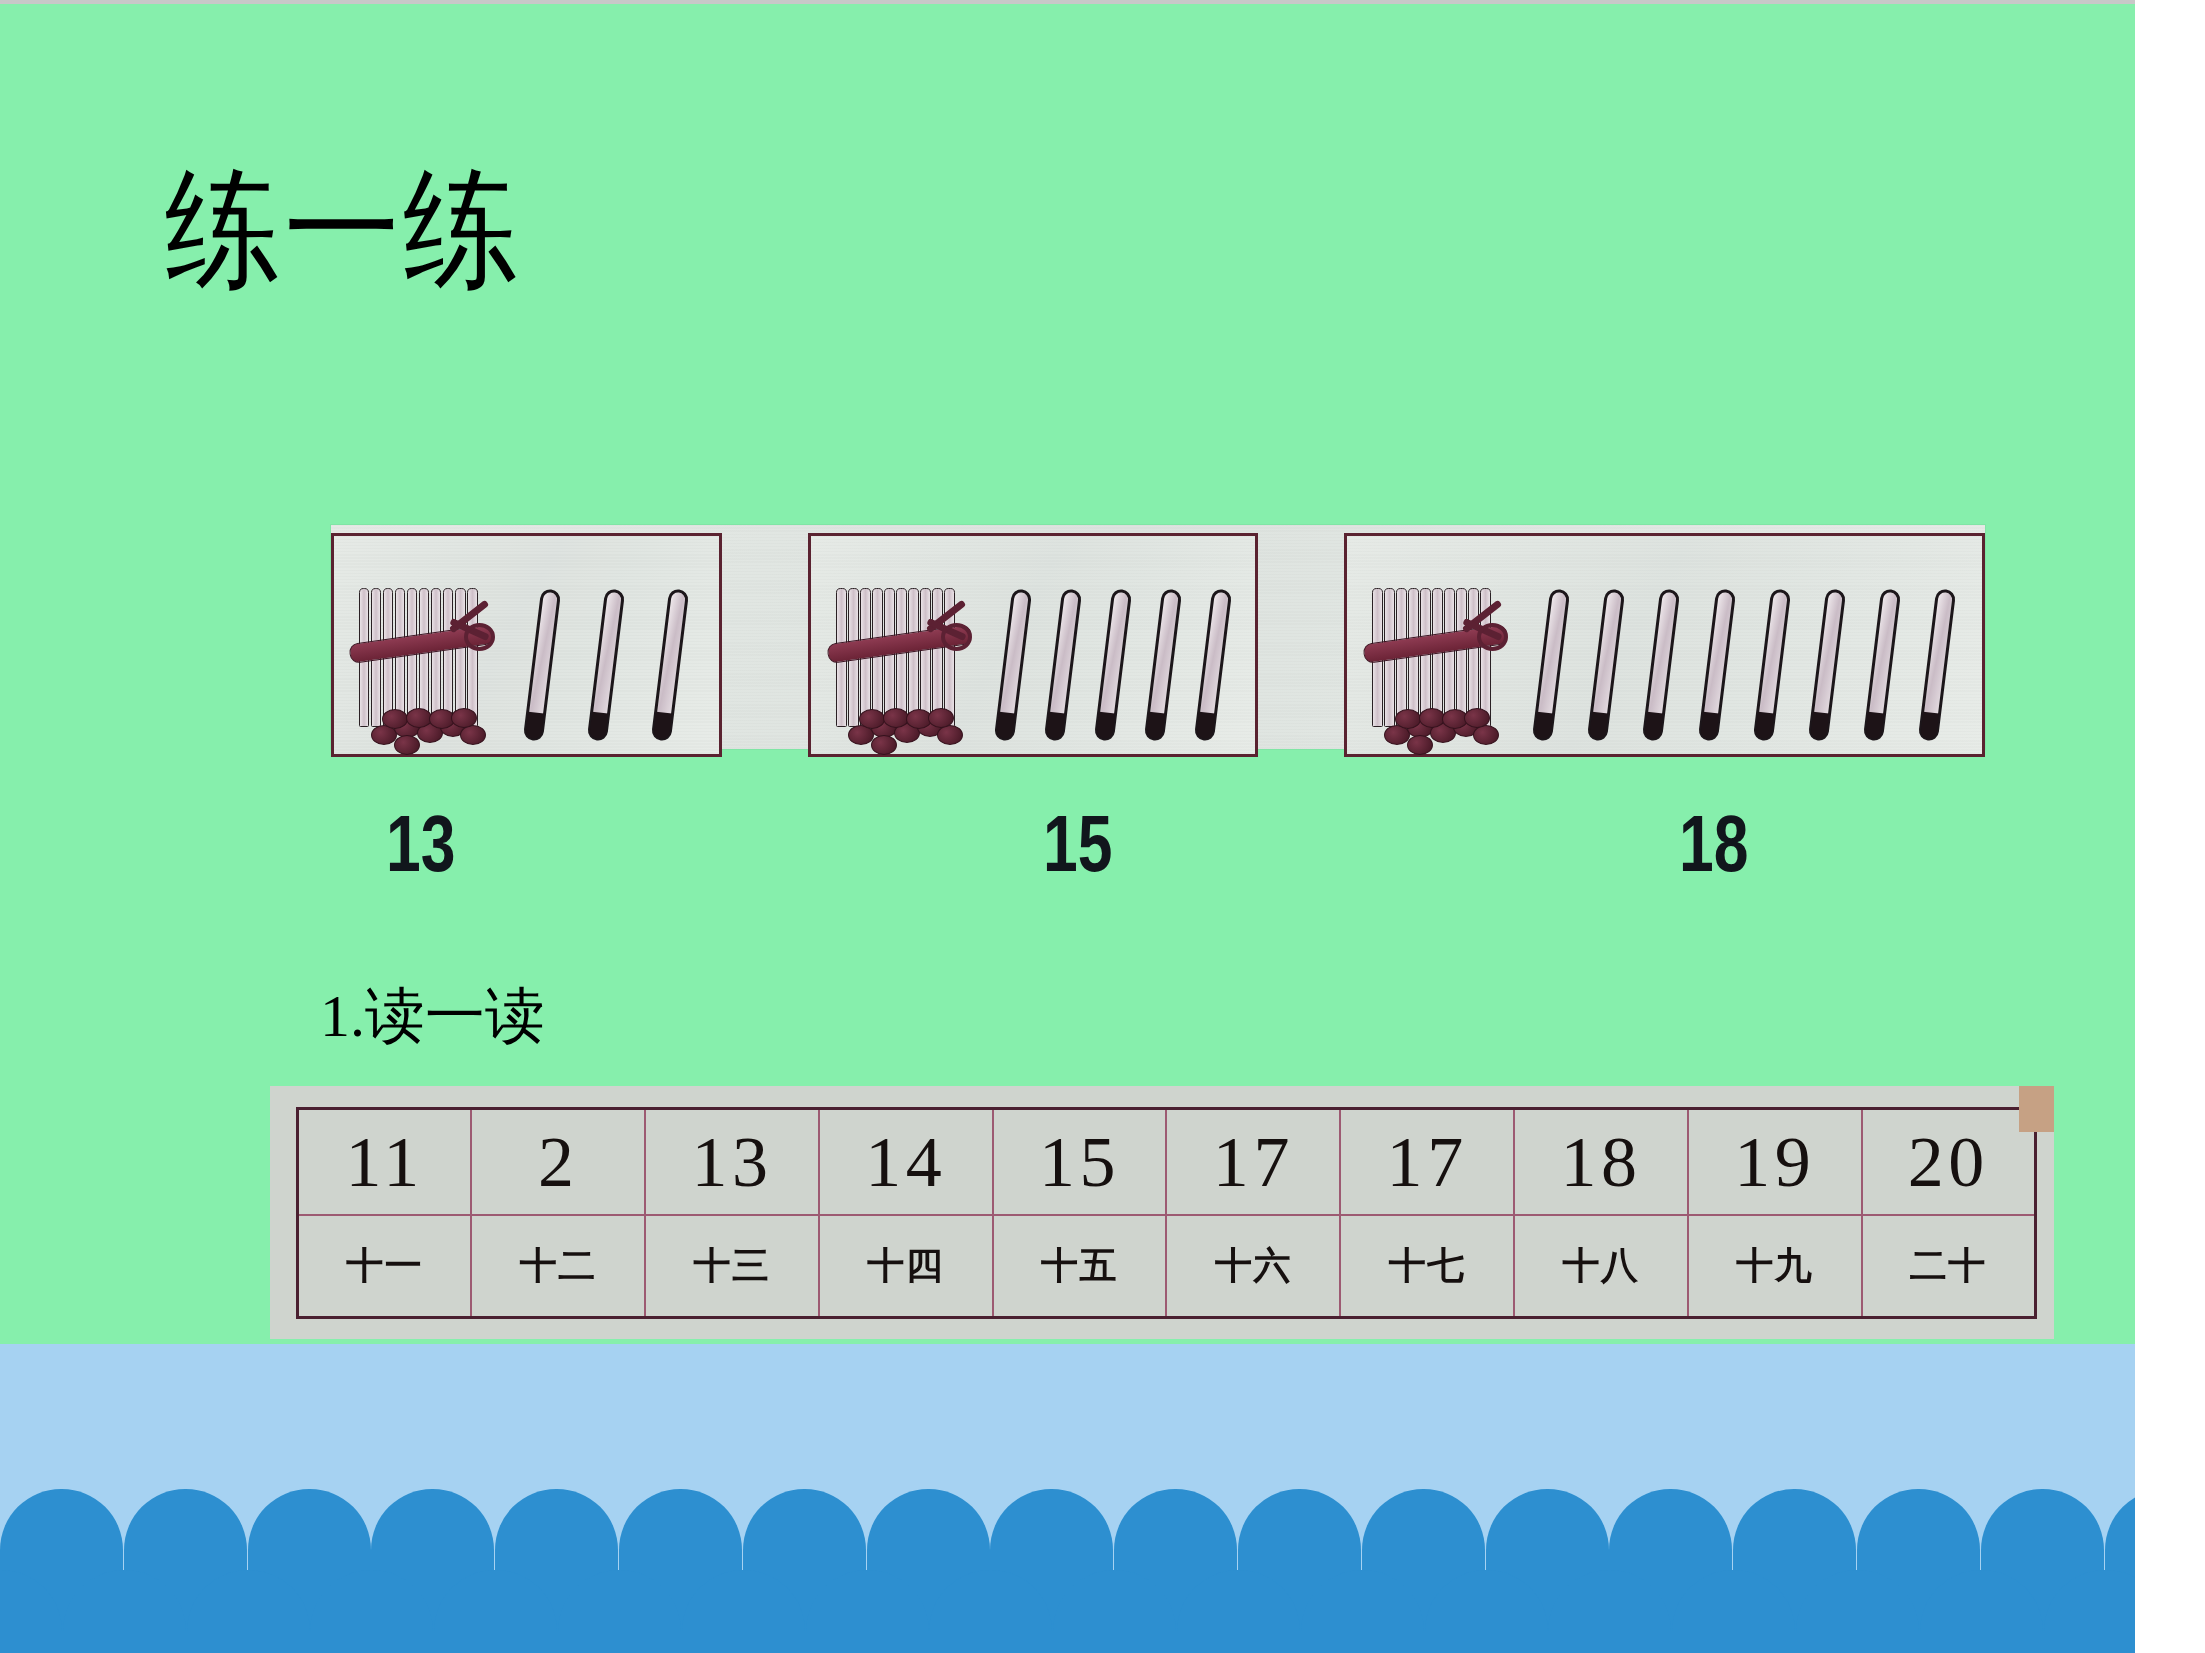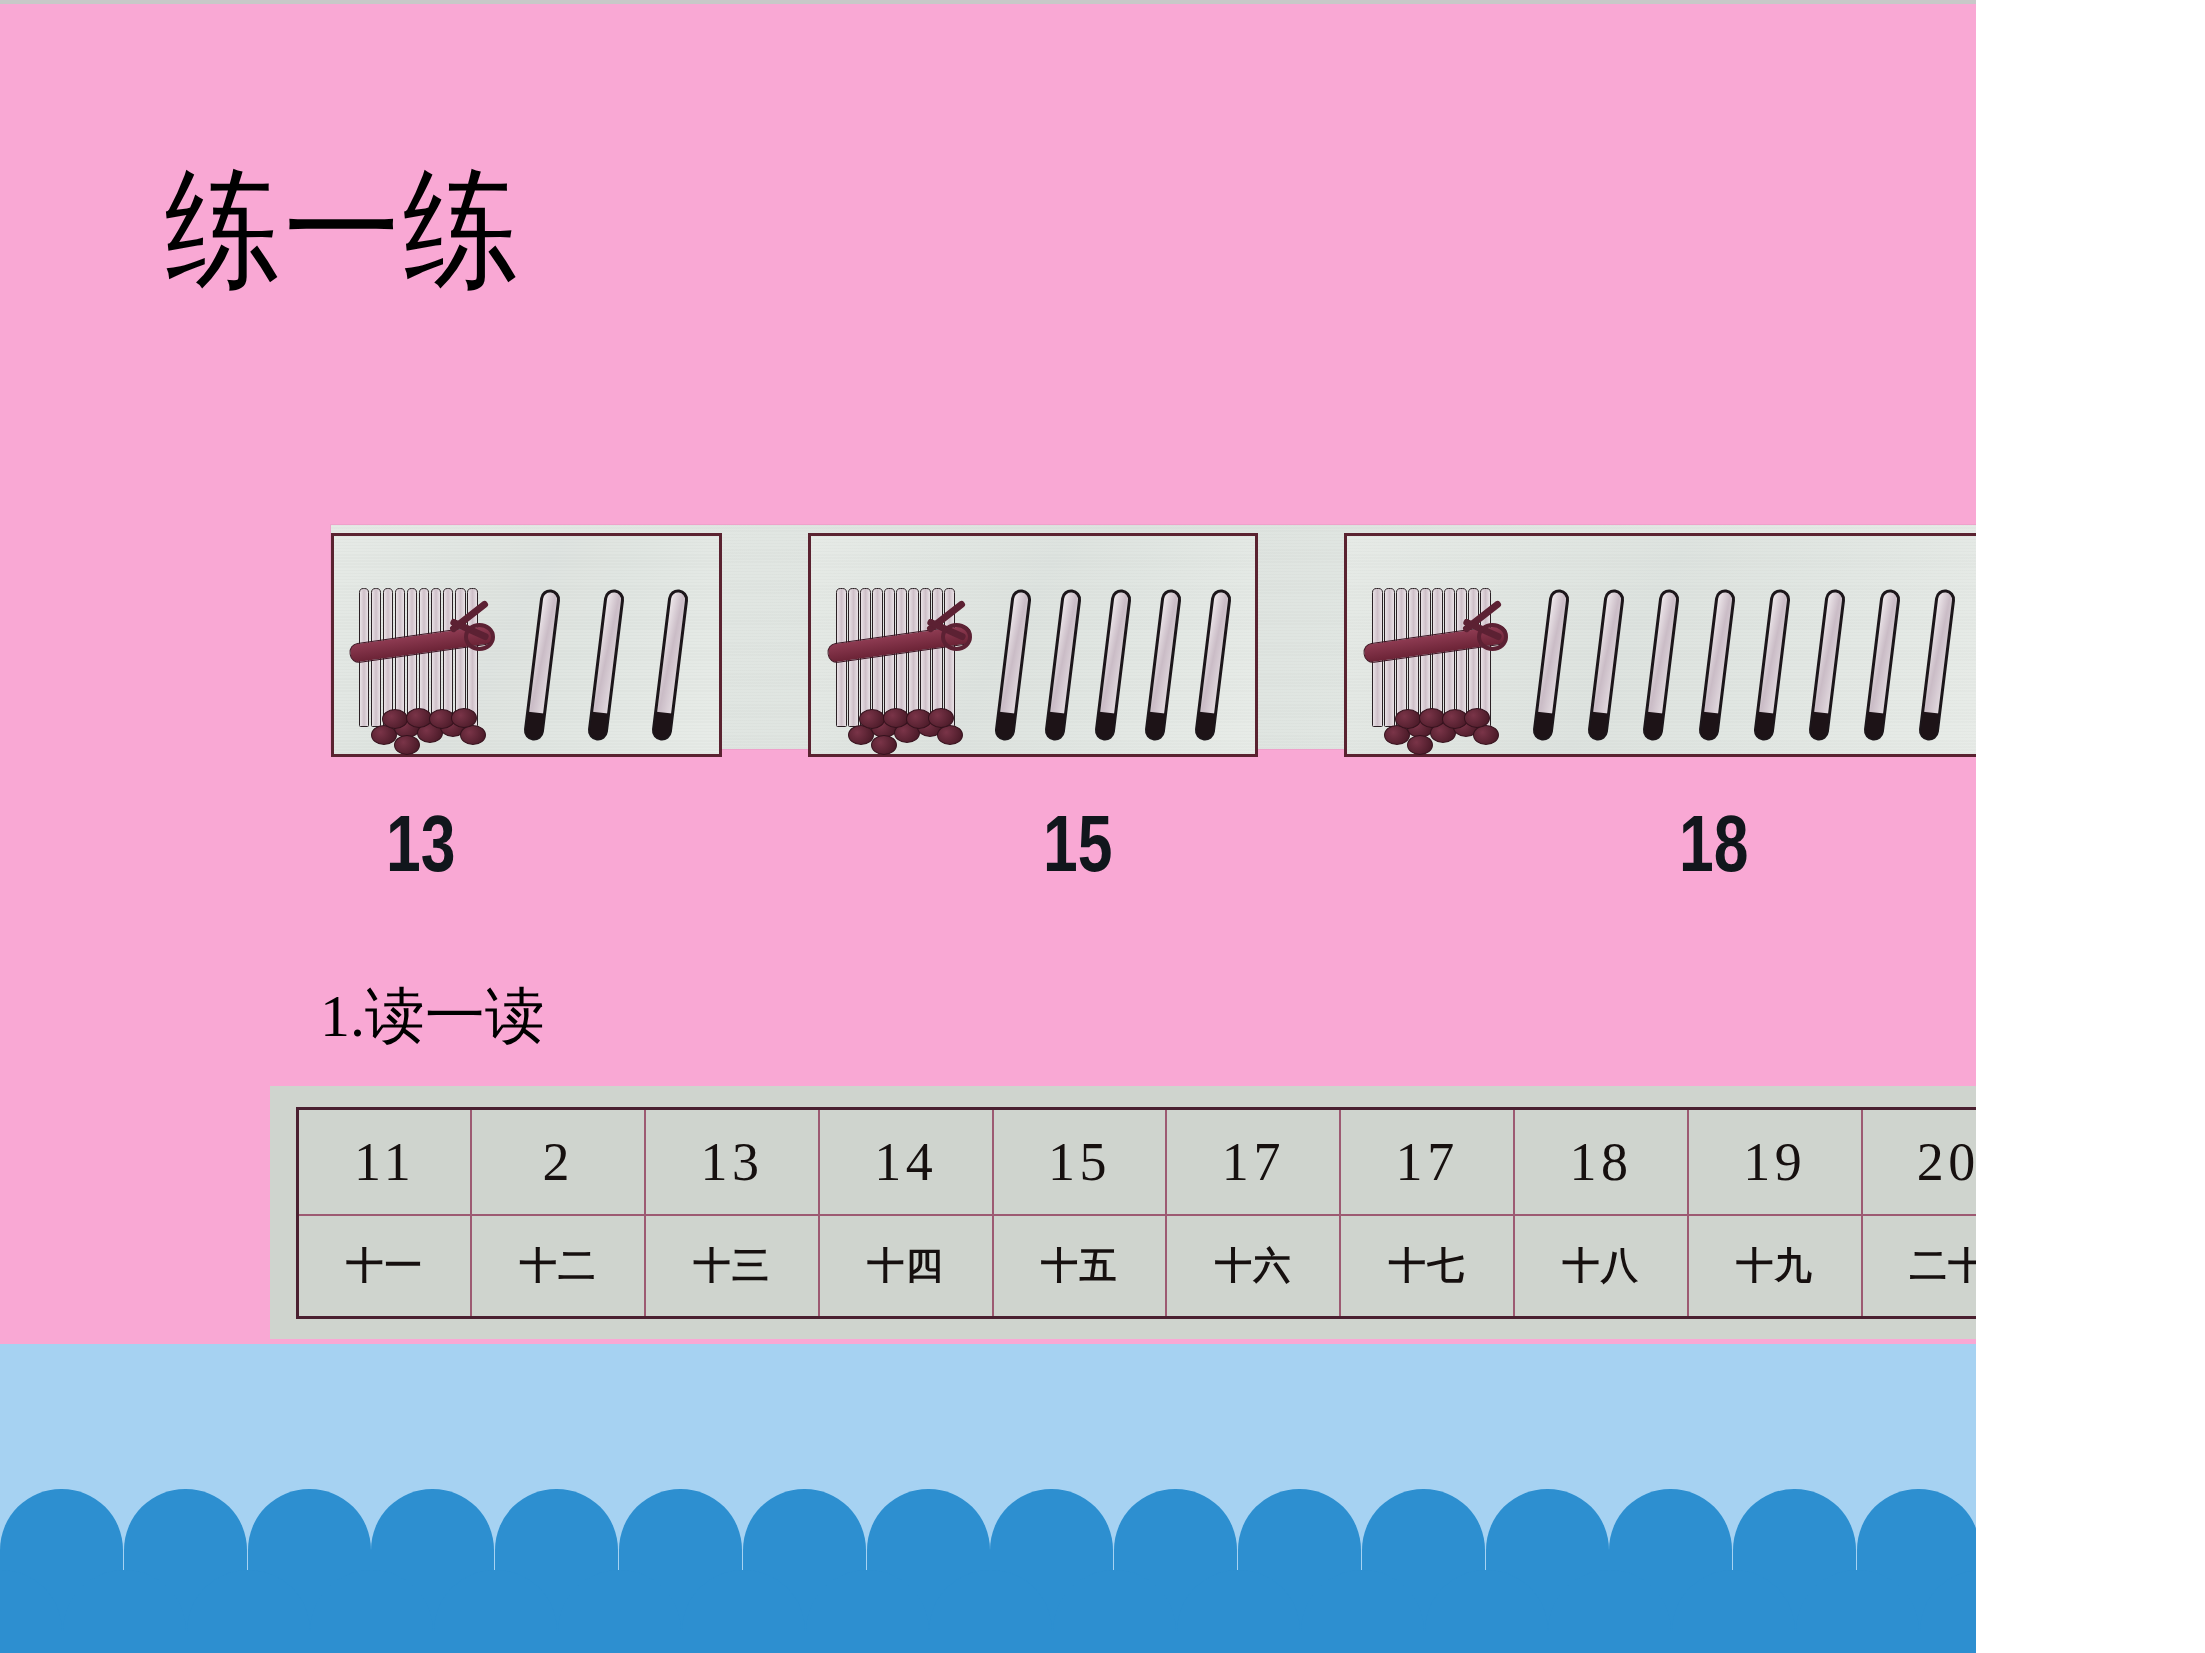--- a/index.html
+++ b/index.html
@@ -9,23 +9,23 @@
   }
   body {
     width: 2205px;
     height: 1654px;
     overflow: hidden;
     font-family: "Liberation Sans", sans-serif;
   }
 
   #slide {
     position: relative;
-    width: 1976px;
+    width: 2135px;
     height: 1654px;
-    background: #f9a8d4;
+    background: #86efac;
     overflow: hidden;
   }
 
   
   .top-strip {
     position: absolute;
     top: 0; left: 0;
     width: 2205px;
     height: 3.8px;
     background: #c8c8c8;
@@ -242,21 +242,21 @@
   .num-table td {
     border: 2.3px solid #9d5a72;
     text-align: center;
     vertical-align: middle;
     color: #16100f;
     padding: 0;
   }
   .num-table tr.arabic td {
     height: 101px;
     font-family: "Liberation Serif", "DejaVu Serif", serif;
-    font-size: 54px;
+    font-size: 72px;
     letter-spacing: 4.6px;
   }
   .num-table tr.hanzi td {
     height: 98px;
     font-family: "Liberation Serif", "DejaVu Serif", serif;
     font-size: 37px;
     font-weight: 600;
     letter-spacing: 1.5px;
   }
 

